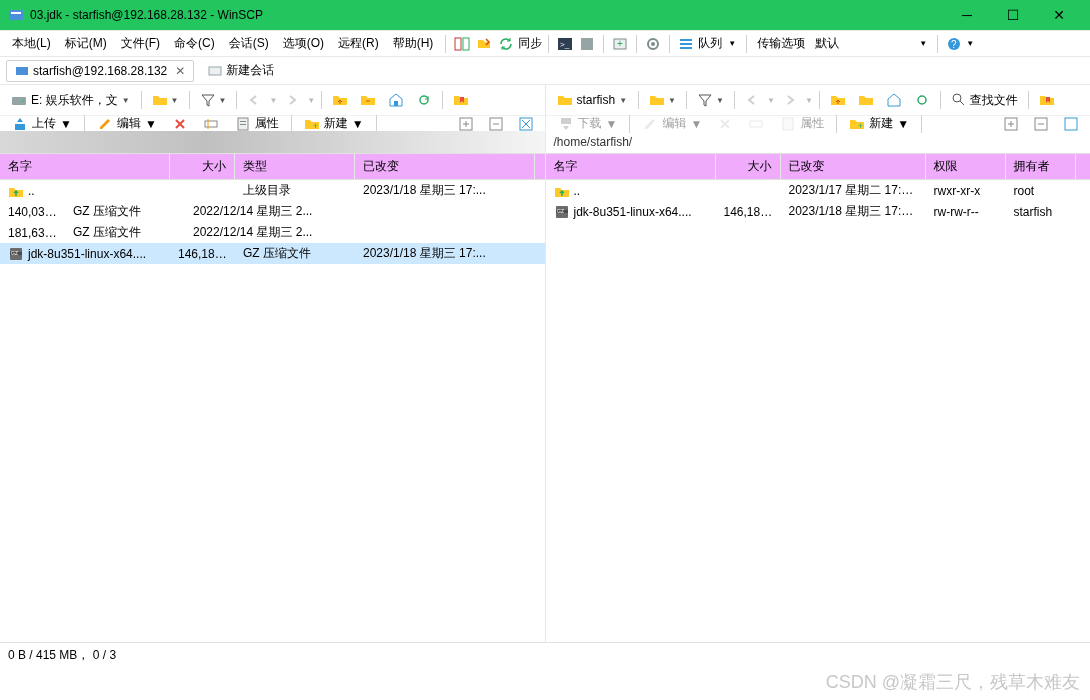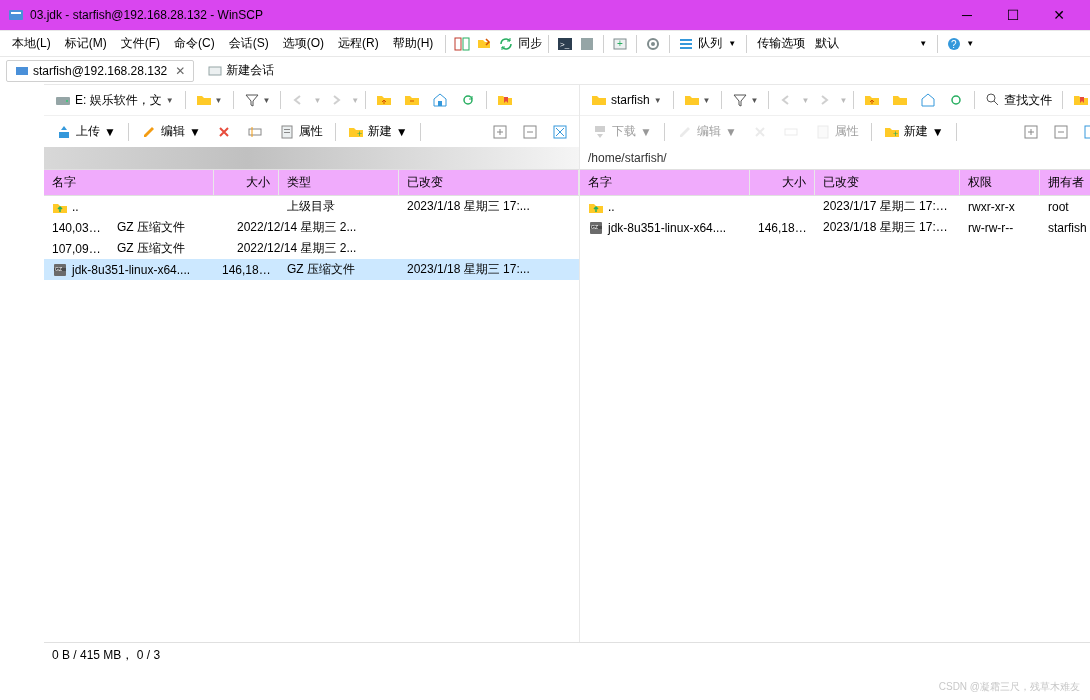--- a/index.html
+++ b/index.html
@@ -1,17 +1,17 @@
 <!DOCTYPE html>
 <html><head>
 <meta charset="utf-8">
 <style>
 * { box-sizing: border-box; margin: 0; padding: 0; }
 body { font-family: "Microsoft YaHei", "Segoe UI", sans-serif; font-size: 12px; background: #fff; width: 1090px; height: 700px; overflow: hidden; position: relative; }
-.titlebar { height: 30px; display: flex; align-items: center; padding: 0 8px; background: #d946ef; }
+.titlebar { height: 30px; display: flex; align-items: center; padding: 0 8px; background: #22c55e; }
 .titlebar .icon { width: 16px; height: 16px; margin-right: 6px; }
 .titlebar .title { flex: 1; }
 .winbtns { display: flex; gap: 0; }
 .winbtn { width: 46px; height: 30px; display: flex; align-items: center; justify-content: center; font-size: 14px; }
 .menubar { height: 26px; display: flex; align-items: center; padding: 0 6px; gap: 2px; border-top: 1px solid #e8e8e8; flex-wrap: nowrap; }
 .menubar .mitem { padding: 3px 6px; white-space: nowrap; }
 .menubar .sep { width: 1px; height: 18px; background: #d0d0d0; margin: 0 4px; }
 .tbicon { width: 20px; height: 20px; display: flex; align-items: center; justify-content: center; font-size: 14px; }
 .tbsel { display: flex; align-items: center; gap: 4px; padding: 2px 4px; }
 .tabbar { height: 28px; display: flex; align-items: center; padding: 0 6px; gap: 6px; border-top: 1px solid #e8e8e8; }
@@ -20,38 +20,38 @@
 .tab .close { margin-left: 4px; color: #666; }
 .panels { display: flex; border-top: 1px solid #e8e8e8; }
 .panel { flex: 1; display: flex; flex-direction: column; }
 .panel + .panel { border-left: 1px solid #e8e8e8; }
 .ptoolbar { height: 30px; display: flex; align-items: center; padding: 0 6px; gap: 4px; }
 .ptoolbar .sel { display: flex; align-items: center; gap: 4px; padding: 2px 4px; border: 1px solid transparent; }
 .ptoolbar .drop { font-size: 8px; color: #555; }
 .ptoolbar .sep { width: 1px; height: 18px; background: #d0d0d0; margin: 0 2px; }
 .ptoolbar .btn { padding: 2px 4px; display: flex; align-items: center; gap: 3px; }
 .ptoolbar .btn.disabled { opacity: 0.4; }
-.actbar { height: 32px; display: flex; align-items: center; padding: 0 6px; gap: 4px; border-top: 1px solid #f0f0f0; }
+.actbar { height: 16px; display: flex; align-items: center; padding: 0 6px; gap: 4px; border-top: 1px solid #f0f0f0; }
 .actbar .btn { padding: 2px 6px; display: flex; align-items: center; gap: 4px; }
 .actbar .btn.disabled { opacity: 0.4; }
 .actbar .sep { width: 1px; height: 18px; background: #d0d0d0; margin: 0 2px; }
 .pathbar { height: 22px; padding: 2px 8px; display: flex; align-items: center; color: #333; }
 .pathbar.grayed { background: linear-gradient(90deg, #d8d8d8 0%, #c0c0c0 38%, #f5f5f5 100%); filter: blur(0.3px); color: #666; }
 .filelist { flex: 1; overflow: auto; }
 .fhdr { display: flex; border-bottom: 1px solid #e0e0e0; border-top: 1px solid #e0e0e0; background: #f0abfc; }
 .fhdr .col { padding: 4px 8px; border-right: 1px solid #e8e8e8; font-weight: normal; white-space: nowrap; overflow: hidden; text-overflow: ellipsis; }
 .frow { display: flex; align-items: center; height: 21px; }
 .frow.selected { background: #cce8ff; }
 .frow .cell { padding: 2px 8px; white-space: nowrap; overflow: hidden; text-overflow: ellipsis; }
 .frow .ficon { width: 16px; height: 16px; margin-right: 4px; display: inline-block; vertical-align: middle; }
 .col-name { display: flex; align-items: center; }
 .col0l { width: 170px; } .col1l { width: 65px; text-align: right; } .col2l { width: 120px; } .col3l { width: 180px; }
 .col0r { width: 170px; } .col1r { width: 65px; text-align: right; } .col2r { width: 145px; } .col3r { width: 80px; } .col4r { width: 70px; }
-.panels-wrap { height: calc(700px - 30px - 26px - 28px - 24px - 8px); display:flex; flex-direction:column;margin-left:44px; }
-.watermark { position: absolute; bottom: 6px; right: 10px; color: #b0b0b0; font-size: 10px; opacity: 0.7; pointer-events: none; }
+.panels-wrap { height: calc(700px - 30px - 26px - 28px - 24px - 8px); display:flex; flex-direction:column; }
+.watermark { position: absolute; bottom: 6px; right: 10px; color: #b0b0b0; font-size: 18px; opacity: 0.7; pointer-events: none; }
 svg { display: block; }
 .folder-ico { fill: #ffca28; }
 .bottomstatus { display:flex; border-top:1px solid #e0e0e0; }
 .bottomstatus > div { flex:1; padding:4px 8px; }
 .bottomstatus > div + div { border-left:1px solid #e0e0e0; display:flex; }
 .bottomstatus .rightinfo { margin-left:auto; color:#333; }
 </style>
 </head>
 <body>
 
@@ -332,21 +332,21 @@
               <div class="cell col1l"></div>
               <div class="cell col2l">上级目录</div>
               <div class="cell col3l">2023/1/18 星期三  17:...</div>
             </div>
             <div class="frow">
               <div class="cell col1l">140,038...</div>
               <div class="cell col2l">GZ 压缩文件</div>
               <div class="cell col3l">2022/12/14 星期三  2...</div>
             </div>
             <div class="frow">
-              <div class="cell col1l">107,095...</div>
+              <div class="cell col1l">181,633...</div>
               <div class="cell col2l">GZ 压缩文件</div>
               <div class="cell col3l">2022/12/14 星期三  2...</div>
             </div>
             <div class="frow selected">
               <div class="cell col0l col-name">
                 <span class="ficon">
                   <svg width="16" height="16">
                     <rect x="2" y="2" width="12" height="12" rx="1" fill="#6b6b6b"></rect>
                     <rect x="2" y="6" width="12" height="3" fill="#4a4a4a"></rect>
                     <text x="3" y="9" fill="#fff" font-size="5">GZ</text>

